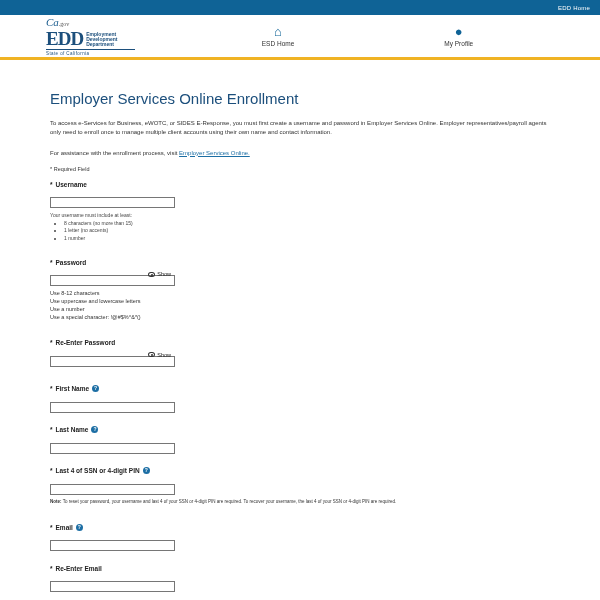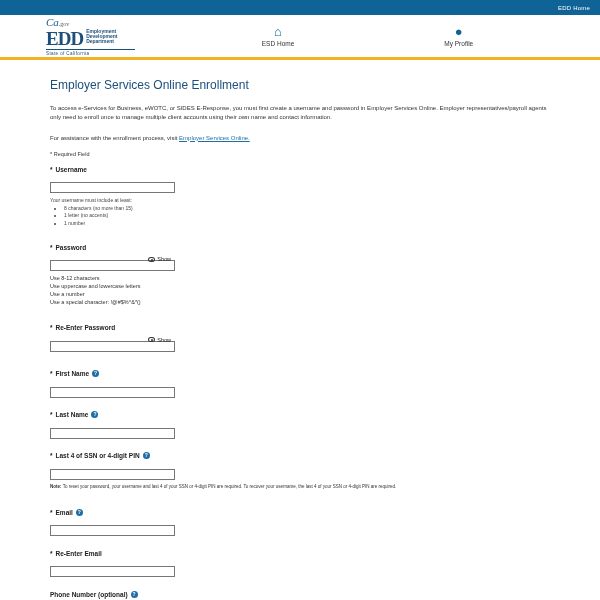--- a/index.html
+++ b/index.html
@@ -47,21 +47,21 @@
     font-family: "Liberation Serif", serif;
     font-size: 11px;
     color: #1a5c8e;
     font-style: italic;
     line-height: 1;
     margin-bottom: 1px;
   }
   .ca-gov .gov { font-size: 6px; font-style: normal; color:#555; }
   .edd-logo {
     display: flex;
-    align-items: flex-start;
+    align-items: flex-end;
   }
   .edd-mark {
     font-family: "Liberation Serif", serif;
     font-weight: bold;
     font-size: 19px;
     color: #1c4f7c;
     letter-spacing: -1px;
     line-height: 1;
   }
   .edd-words {
@@ -103,24 +103,24 @@
   .navitem .lbl {
     font-size: 6.5px;
     color: #333333;
   }
 
   
   .page {
     padding: 18px 50px 0 50px;
   }
   h1.title {
-    font-size: 12px;
+    font-size: 15px;
     font-weight: normal;
     color: #1c4f7c;
-    margin: 0 0 12px 0;
+    margin: 12px 0 12px 0;
   }
   p.intro {
     font-size: 6px;
     color: #333;
     line-height: 1.55;
     margin: 0 0 12px 0;
     max-width: 500px;
   }
   p.assist {
     font-size: 6px;

